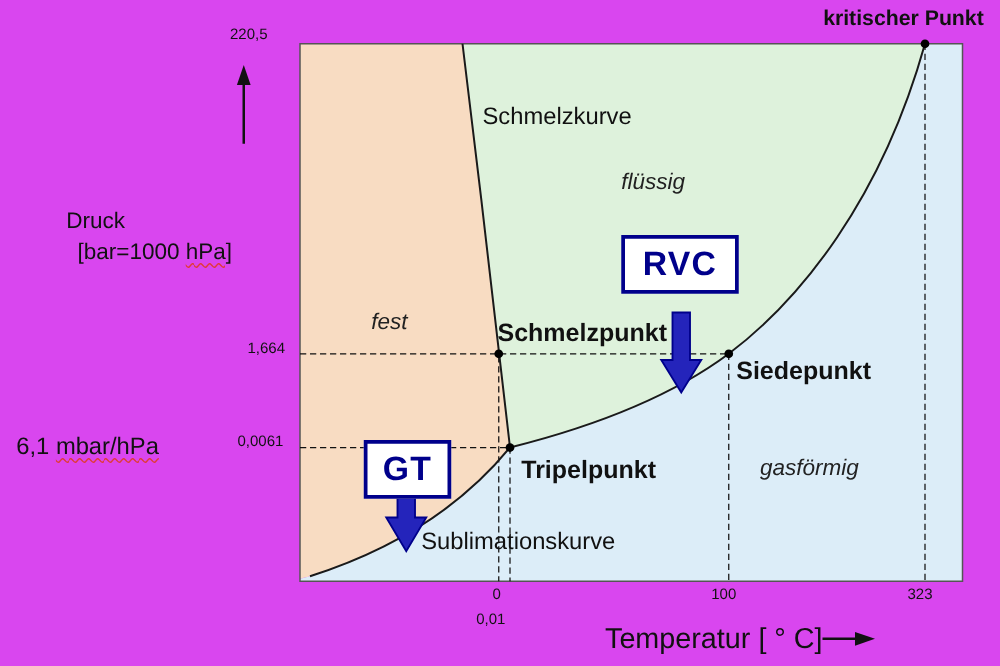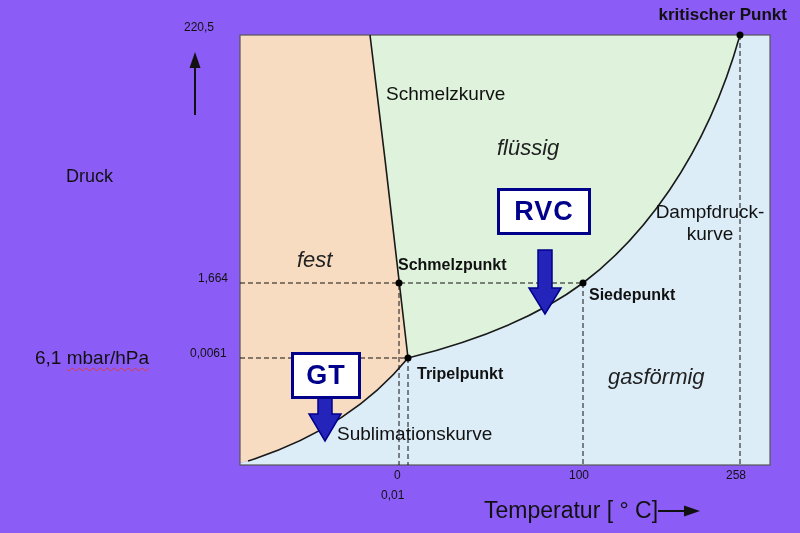--- a/index.html
+++ b/index.html
@@ -1,23 +1,23 @@
 <!DOCTYPE html>
 <html><head>
 <meta charset="utf-8">
 <style>
   html,body{margin:0;padding:0;background:#ffffff;}
   .stage{
-    position:relative;width:800px;height:533px;background:#8b5cf6;overflow:hidden;
+    position:relative;width:800px;height:533px;background:#d946ef;overflow:hidden;
     font-family:"Liberation Sans","DejaVu Sans",sans-serif;color:#111;
   }
   .stage svg{position:absolute;left:0;top:0;}
   .lbl{position:absolute;white-space:nowrap;font-size:19px;line-height:1.15;}
-  .bold{font-weight:bold;font-size:16px;}
-  .ital{font-style:italic;font-size:22px;color:#222;}
+  .bold{font-weight:bold;font-size:20px;}
+  .ital{font-style:italic;font-size:18px;color:#222;}
   .tick{font-size:12px;}
   .big{font-size:18px;}
   .squiggle{text-decoration:underline;text-decoration-style:wavy;text-decoration-color:#e03a3a;text-decoration-thickness:1px;text-underline-offset:3px;}
   .annot-box{
     position:absolute;background:#ffffff;border:3px solid #00008b;
     display:flex;align-items:center;justify-content:center;
     font-weight:bold;color:#00008b;font-size:27px;letter-spacing:1px;
   }
   .center{text-align:center;white-space:normal;}
 </style>
@@ -59,41 +59,41 @@
       <polygon points="700,511 684,505.5 684,516.5" fill="#111"></polygon>
     </g>
 
     <polygon points="538,250 552,250 552,288 561,288 545,314 529,288 538,288" stroke="#00008b" stroke-width="1.5" fill="#2424bb"></polygon>
     <polygon points="318,381 332,381 332,414 341,414 325,441 309,414 318,414" stroke="#00008b" stroke-width="1.5" fill="#2424bb"></polygon>
   </svg>
 
   <div class="lbl bold" style="top:5px;right:13px;font-size:17px;">kritischer Punkt</div>
 
   <div class="lbl tick" style="left:184px;top:21px;">220,5</div>
-  <div class="lbl big" style="left:66px;top:166px;">Druck</div>
+  <div class="lbl big" style="left:53px;top:166px;">Druck</div>
+  <div class="lbl big" style="left:62px;top:191px;"><span>[bar=1000 </span><span class="squiggle">hPa]</span></div>
   <div class="lbl tick" style="left:198px;top:272px;">1,664</div>
   <div class="lbl tick" style="left:190px;top:347px;">0,0061</div>
-  <div class="lbl" style="left:13px;top:347px;margin-left:22px;"><span>6,1 </span><span class="squiggle">mbar/hPa</span></div>
+  <div class="lbl" style="left:13px;top:347px;"><span>6,1 </span><span class="squiggle">mbar/hPa</span></div>
 
   <div class="lbl" style="left:386px;top:83px;">Schmelzkurve</div>
-  <div class="lbl center" style="left:652px;top:201px;width:116px;"><span>Dampfdruck-</span><br><span>kurve</span></div>
   <div class="lbl" style="left:337px;top:423px;">Sublimationskurve</div>
 
   <div class="lbl ital" style="left:297px;top:221px;margin-top:26px;">fest</div>
   <div class="lbl ital" style="left:497px;top:135px;">flüssig</div>
   <div class="lbl ital" style="left:608px;top:364px;text-align:center;">gasförmig</div>
 
   <div class="lbl bold" style="left:398px;top:256px;">Schmelzpunkt</div>
   <div class="lbl bold" style="left:589px;top:286px;">Siedepunkt</div>
   <div class="lbl bold" style="left:417px;top:365px;">Tripelpunkt</div>
 
   <div class="lbl tick" style="left:394px;top:469px;">0</div>
   <div class="lbl tick" style="left:381px;top:489px;">0,01</div>
   <div class="lbl tick" style="left:569px;top:469px;">100</div>
-  <div class="lbl tick" style="left:726px;top:469px;">258</div>
+  <div class="lbl tick" style="left:726px;top:469px;">323</div>
   <div class="lbl" style="left:484px;top:497px;font-size:23px;">Temperatur [ ° C]</div>
 
   <div class="annot-box" style="left:497px;top:188px;width:88px;height:41px;">
       <span>RVC</span>
     </div>
   <div class="annot-box" style="left:291px;top:336px;width:64px;height:41px;margin-top:16px;">
       <span>GT</span>
     </div>
 
 </div>

